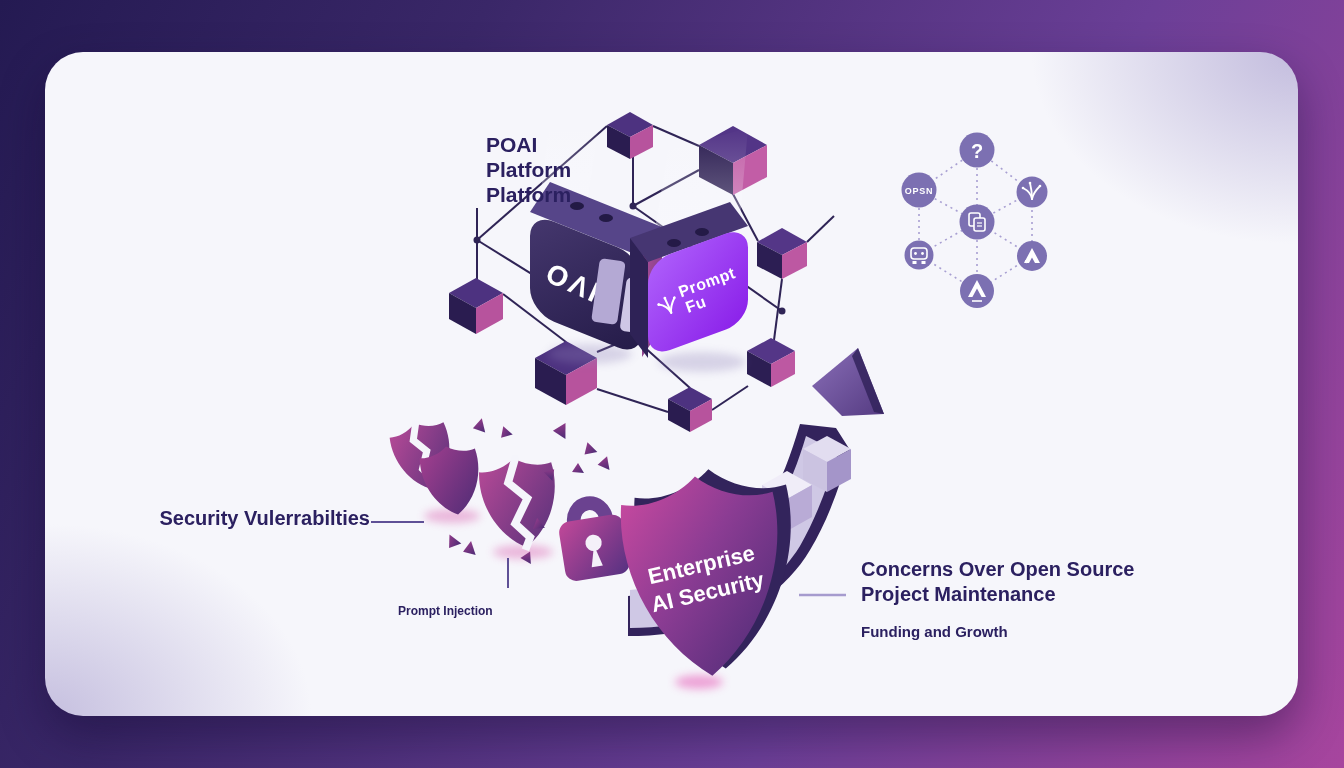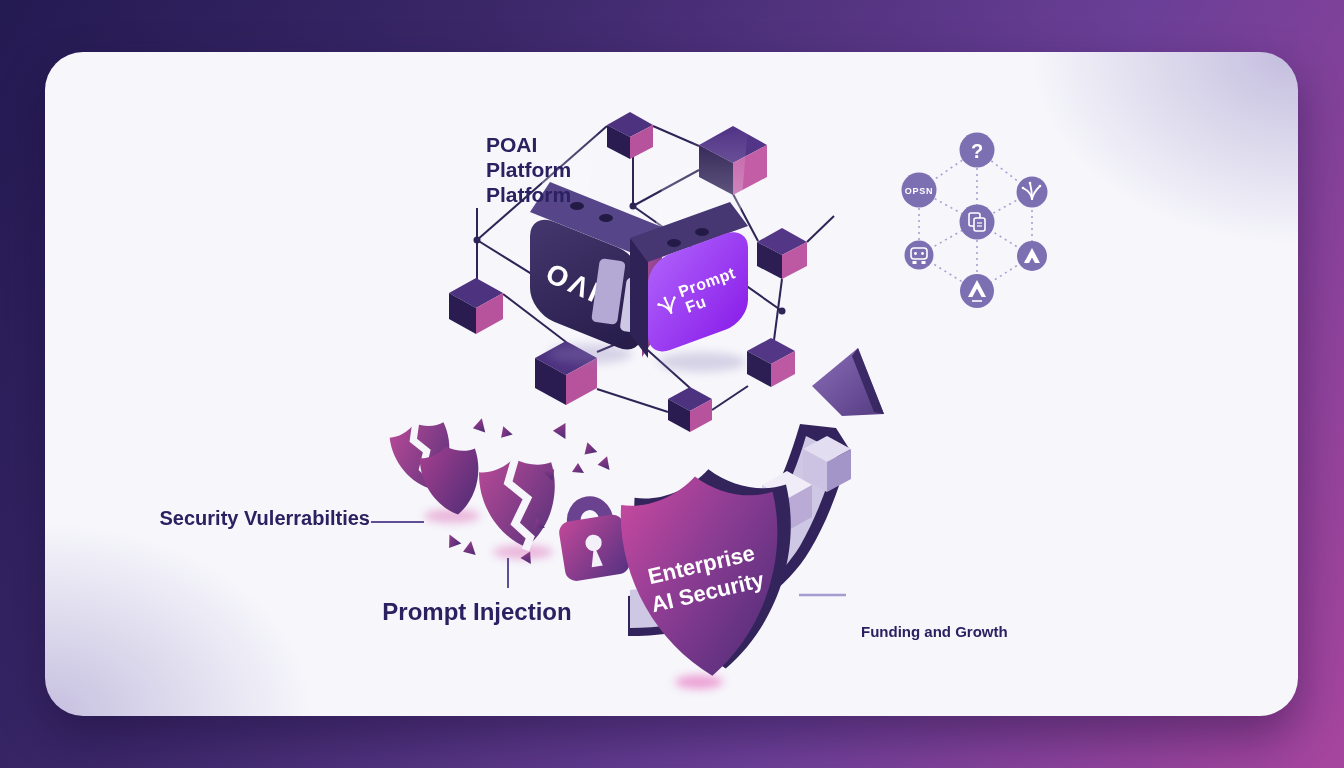--- a/index.html
+++ b/index.html
@@ -13,21 +13,21 @@
     background:
       radial-gradient(430px 310px at 100% 0%, rgba(192,185,220,.95), rgba(192,185,220,0) 62%),
       radial-gradient(430px 310px at 0% 100%, rgba(192,185,220,.9), rgba(192,185,220,0) 62%),
       #f6f6fb;
     box-shadow:0 20px 45px rgba(18,8,48,.4);
   }
   svg.illustration{position:absolute;left:0;top:0;}
   .label{position:absolute;color:#2b2060;font-weight:700;line-height:25px;}
   .lbl-poai{left:486px;top:132px;font-size:21px;}
   .lbl-security{left:140px;top:506px;width:218px;text-align:right;font-size:20px;line-height:24px;margin-left:12px;}
-  .lbl-pi{left:377px;top:599px;width:200px;text-align:center;font-size:24px;}
+  .lbl-pi{left:398px;top:599px;width:200px;text-align:left;font-size:12px;}
   .lbl-concerns{left:861px;top:557px;font-size:20px;}
   .lbl-funding{left:861px;top:619px;font-size:15px;}
 </style>
 </head>
 <body>
 
 <div class="stage">
   <div class="card"></div>
 
   <svg class="illustration" width="1344" height="768" viewBox="0 0 1344 768">
@@ -341,16 +341,18 @@
     <div>Platform</div>
   </div>
 
   <div class="label lbl-security">
     <div>Security Vulerrabilties</div>
   </div>
 
   <div class="label lbl-pi">Prompt Injection</div>
 
   <div class="label lbl-concerns">
+    <div>Concerns Over Open Source</div>
+    <div>Project Maintenance</div>
   </div>
 
   <div class="label lbl-funding">Funding and Growth</div>
 </div>
 
 </body></html>

